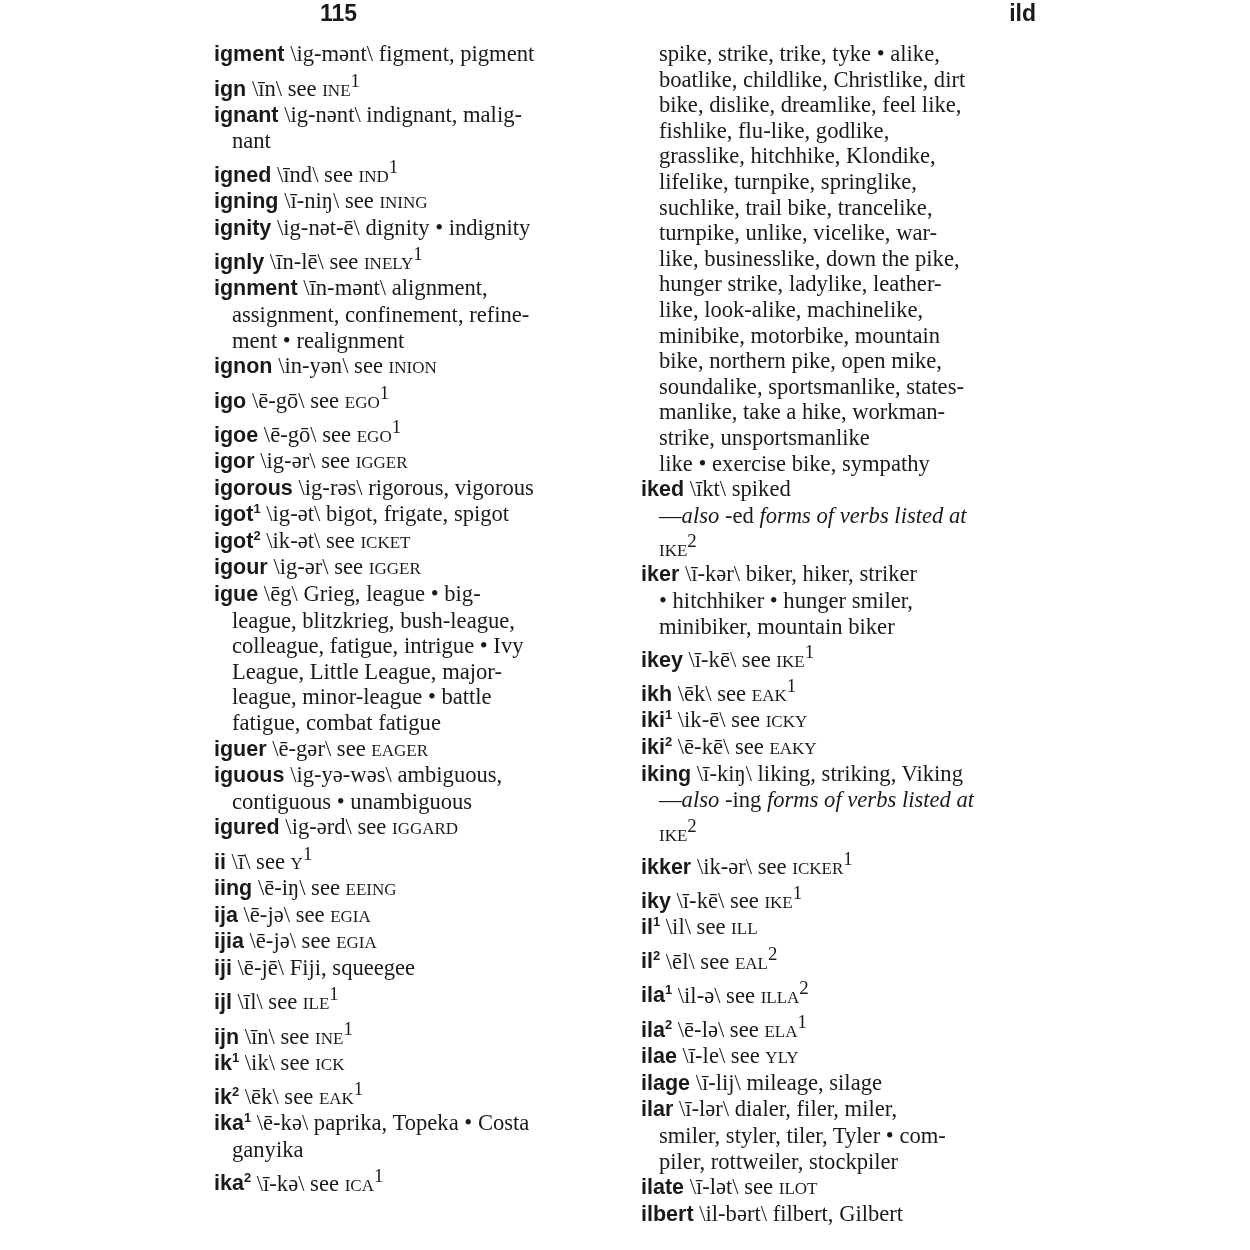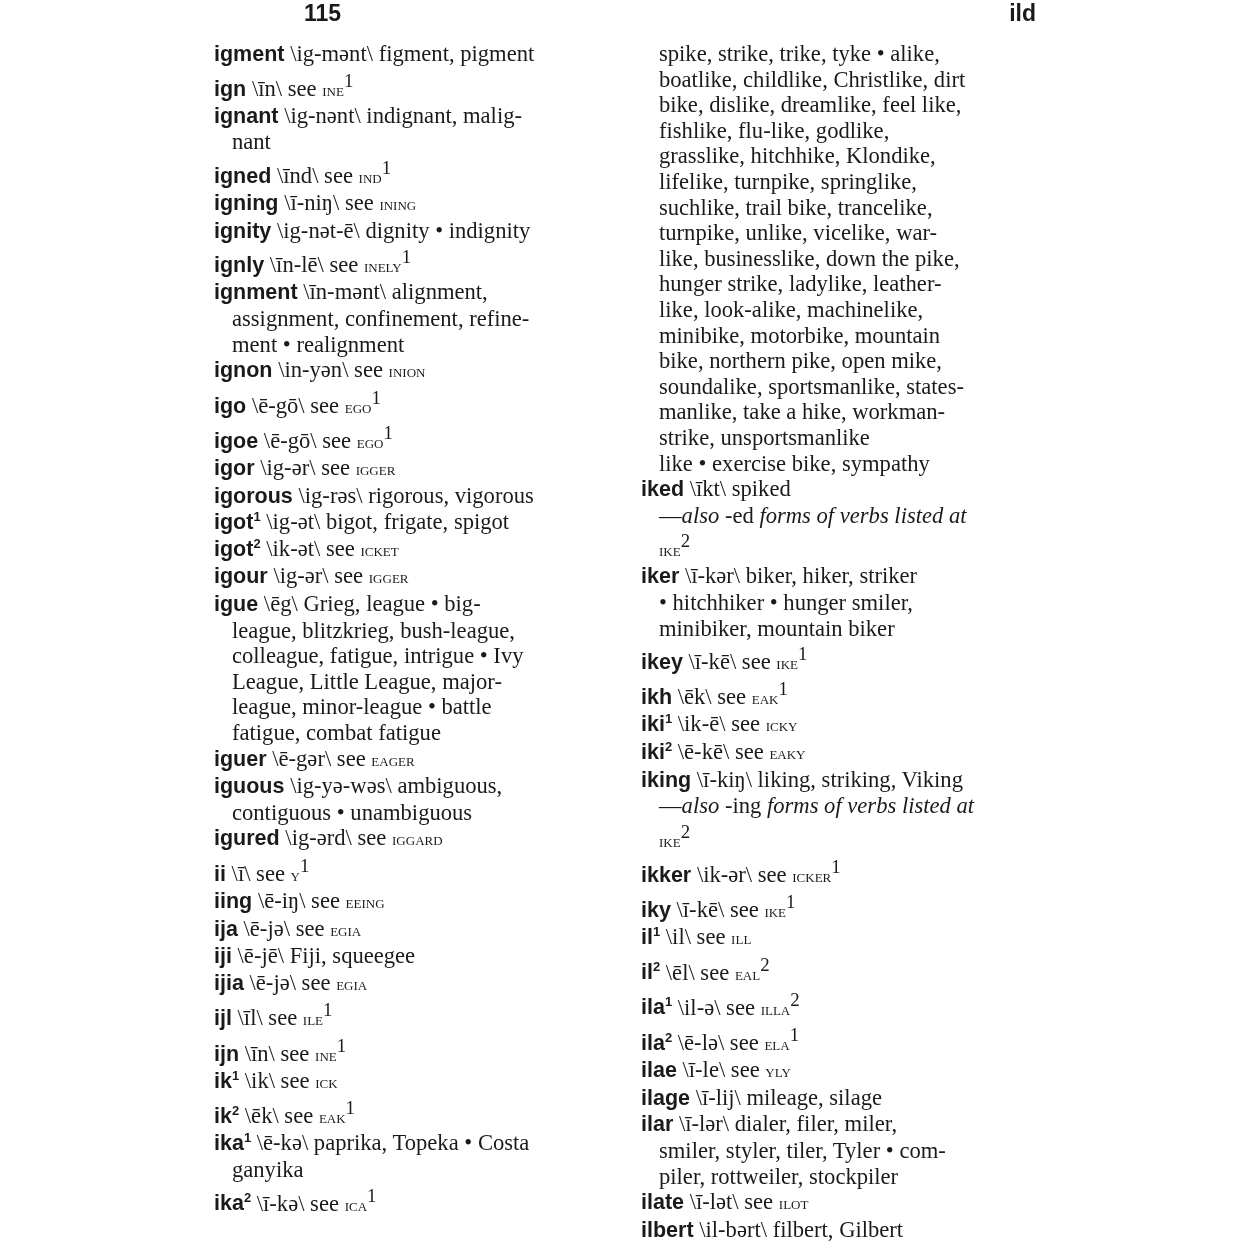--- a/index.html
+++ b/index.html
@@ -1,27 +1,27 @@
 <!DOCTYPE html>
 <html><head>
 <meta charset="utf-8">
 <style>
   html, body { margin: 0; padding: 0; background: #ffffff; }
   body { width: 1250px; height: 1250px; position: relative; overflow: hidden; color: #111; }
   .header { position: absolute; top: 0; height: 26px; font-family: "Liberation Sans", sans-serif; font-size: 23px; font-weight: bold; color: #1a1a1a; line-height: 26px; }
-  .page-num { left: 304px; }
+  .page-num { left: 320px; }
   .guide-word { right: 214px; margin-left: 12px; }
   .col { position: absolute; top: 41px; width: 400px; font-family: "Liberation Serif", serif; font-size: 22.6px; line-height: 25.6px; color: #1a1a1a; }
   .col-left { left: 214px; }
   .col-right { left: 641px; width: 400px; }
   .cont { padding-left: 18px; margin: 0; }
   .hw { font-family: "Liberation Sans", sans-serif; font-weight: bold; font-size: 21.5px; }
   .hw sup { font-size: 13px; vertical-align: 8px; line-height: 0; }
   .pr { }
-  .sc { font-variant: small-caps; text-transform: lowercase; font-size: 18px; }
+  .sc { font-variant: small-caps; text-transform: lowercase; font-size: 24px; }
   .it { font-style: italic; }
   .line { white-space: nowrap; }
 </style>
 </head>
 <body>
 
 <div class="header page-num">115</div>
 <div class="header guide-word">ild</div>
 
 <div class="col col-left" id="col-left">
@@ -50,22 +50,22 @@
     <div class="line cont">League, Little League, major-</div>
     <div class="line cont">league, minor-league • battle</div>
     <div class="line cont">fatigue, combat fatigue</div>
     <div class="line"><span class="hw">iguer</span> <span class="pr">\ē-gər\</span> see <span class="sc">EAGER</span></div>
     <div class="line"><span class="hw">iguous</span> <span class="pr">\ig-yə-wəs\</span> ambiguous,</div>
     <div class="line cont">contiguous • unambiguous</div>
     <div class="line"><span class="hw">igured</span> <span class="pr">\ig-ərd\</span> see <span class="sc">IGGARD</span></div>
     <div class="line"><span class="hw">ii</span> <span class="pr">\ī\</span> see <span class="sc">Y</span><sup style="font-variant: normal;">1</sup></div>
     <div class="line"><span class="hw">iing</span> <span class="pr">\ē-iŋ\</span> see <span class="sc">EEING</span></div>
     <div class="line"><span class="hw">ija</span> <span class="pr">\ē-jə\</span> see <span class="sc">EGIA</span></div>
+    <div class="line"><span class="hw">ijia</span> <span class="pr">\ē-jə\</span> see <span class="sc">EGIA</span></div>
     <div class="line"><span class="hw">iji</span> <span class="pr">\ē-jē\</span> Fiji, squeegee</div>
-    <div class="line"><span class="hw">ijia</span> <span class="pr">\ē-jə\</span> see <span class="sc">EGIA</span></div>
     <div class="line"><span class="hw">ijl</span> <span class="pr">\īl\</span> see <span class="sc">ILE</span><sup style="font-variant: normal;">1</sup></div>
     <div class="line"><span class="hw">ijn</span> <span class="pr">\īn\</span> see <span class="sc">INE</span><sup style="font-variant: normal;">1</sup></div>
     <div class="line"><span class="hw">ik<sup>1</sup></span> <span class="pr">\ik\</span> see <span class="sc">ICK</span></div>
     <div class="line"><span class="hw">ik<sup>2</sup></span> <span class="pr">\ēk\</span> see <span class="sc">EAK</span><sup style="font-variant: normal;">1</sup></div>
     <div class="line"><span class="hw">ika<sup>1</sup></span> <span class="pr">\ē-kə\</span> paprika, Topeka • Costa</div>
     <div class="line cont">ganyika</div>
     <div class="line"><span class="hw">ika<sup>2</sup></span> <span class="pr">\ī-kə\</span> see <span class="sc">ICA</span><sup style="font-variant: normal;">1</sup></div>
   </div>
 <div class="col col-right" id="col-right">
     <div class="line cont">spike, strike, trike, tyke • alike,</div>

